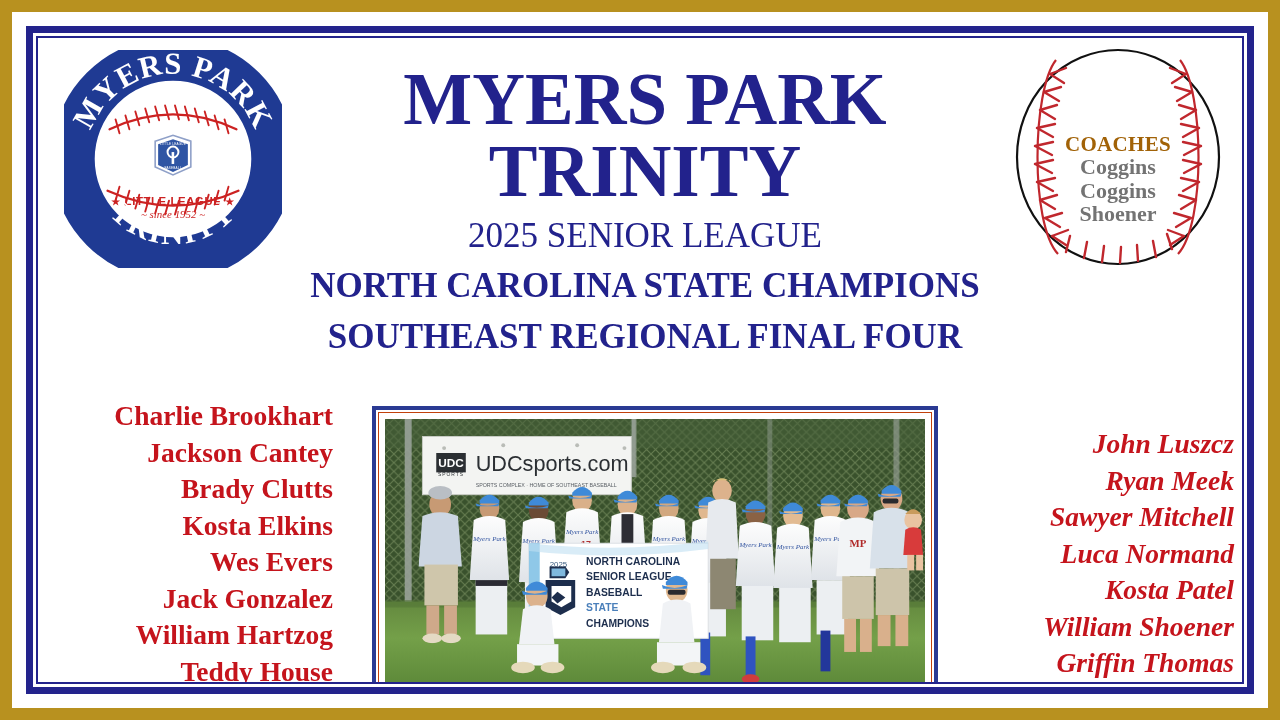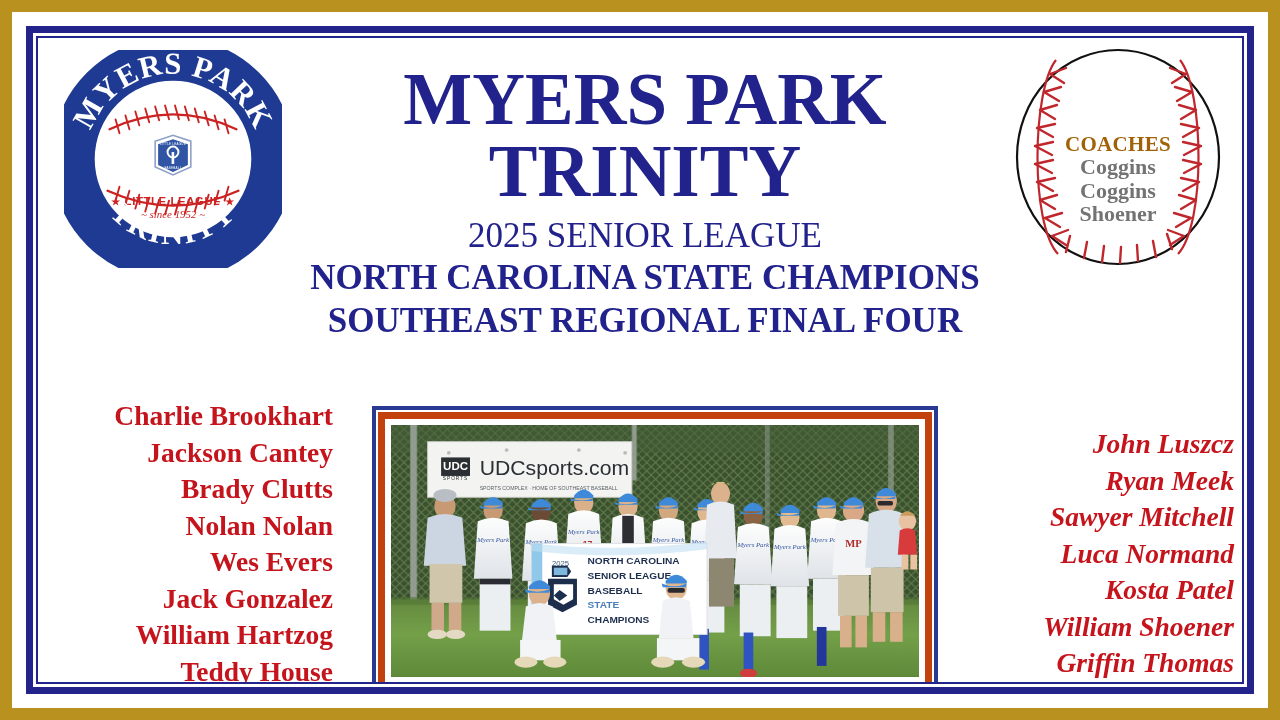--- a/index.html
+++ b/index.html
@@ -142,20 +142,21 @@
     margin-top: 6px;
     white-space: nowrap;
   }
   .title-sub2, .title-sub3 {
     font-family: "Liberation Serif", serif;
     font-weight: 700;
     font-size: 35px;
     line-height: 1.22;
     display: block;
     white-space: nowrap;
+    margin-top: 8px;
   }
 
   
   .roster-left {
     position: absolute;
     left: 10px;
     top: 360px;
     width: 285px;
     text-align: right;
   }
@@ -186,21 +187,21 @@
     height: 290px;
     box-sizing: border-box;
     border: 4px solid #2a3a93;
     background: #ffffff;
     padding: 2px;
   }
   .photo-frame-in {
     width: 100%;
     height: 100%;
     box-sizing: border-box;
-    border: 7px solid #c2410c;
+    border: 1px solid #c2410c;
     background: #ffffff;
     padding: 6px;
   }
   .photo {
     position: relative;
     width: 100%;
     height: 100%;
     overflow: hidden;
     background: #4d7a33;
   }
@@ -327,21 +328,21 @@
             <span class="coach-name">Shoener</span>
           </div>
         </div>
 
       </div>
 
       <div class="roster-left">
         <span class="player">Charlie Brookhart</span>
         <span class="player">Jackson Cantey</span>
         <span class="player">Brady Clutts</span>
-        <span class="player">Nolan Nolan</span>
+        <span class="player">Kosta Elkins</span>
         <span class="player">Wes Evers</span>
         <span class="player">Jack Gonzalez</span>
         <span class="player">William Hartzog</span>
         <span class="player">Teddy House</span>
 
       </div>
 
       <div class="roster-right">
         <span class="player">John Luszcz</span>
         <span class="player">Ryan Meek</span>

